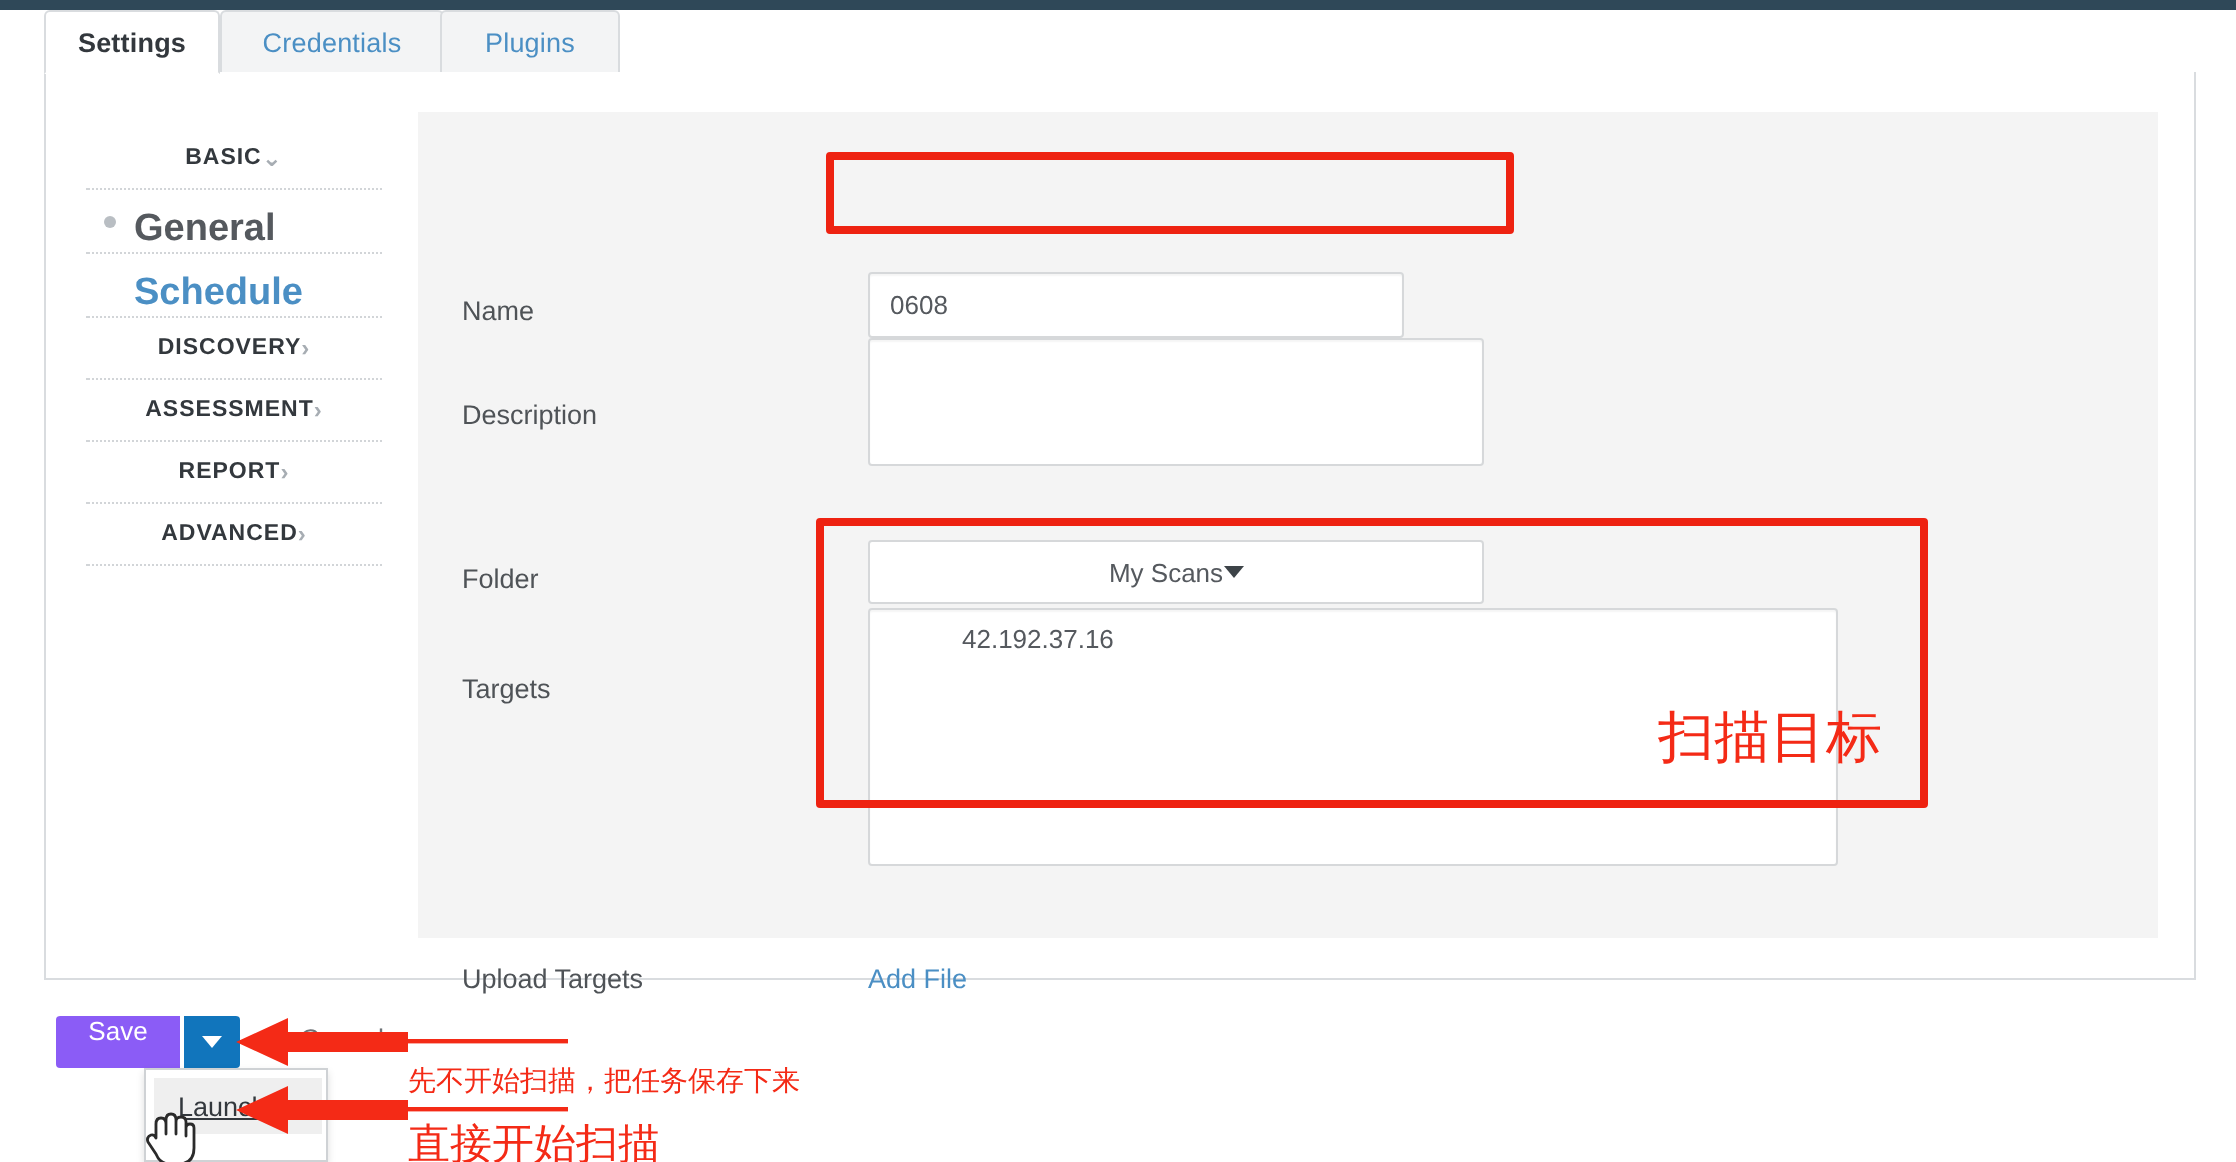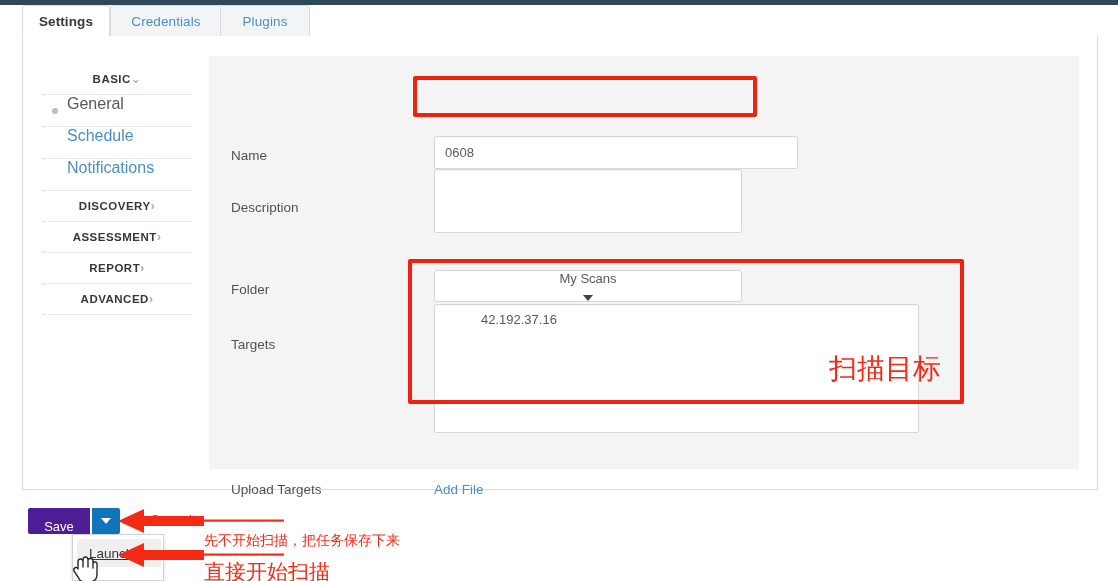--- a/index.html
+++ b/index.html
@@ -48,23 +48,23 @@
 
   
   .nav { position: absolute; left: 20px; top: 28px; width: 148px; }
   .nav-group {
     height: 31px; display: flex; align-items: center; justify-content: center;
     font-size: 11.5px; font-weight: bold; color: #33383d;
     letter-spacing: .5px; border-bottom: 1px dotted #d2d5d8;
   }
   .nav-group .chev { color: #a7adb3; font-size: 12px; line-height: 1; }
   .nav-item {
-    height: 32px; display: flex; align-items: flex-start;
-    font-size: 16px; color: #4b8fc4;
-    padding-left: 24px; border-bottom: 1px dotted #d2d5d8; position: relative;
+    height: 32px; display: flex; align-items: flex-end;
+    font-size: 19px; color: #4b8fc4;
+    padding-left: 24px; border-bottom: 1px dotted #d2d5d8; position: relative; font-weight: bold;
   }
   .nav-item.current { color: #55595e; }
   .nav-item.current::before {
     content: ""; position: absolute; left: 9px; top: 50%; margin-top: -3px;
     width: 6px; height: 6px; border-radius: 50%; background: #b9bec3;
   }
 
   
   .form {
     position: absolute; left: 186px; top: 20px; width: 870px; height: 413px;
@@ -75,31 +75,30 @@
   }
   .finput {
     position: absolute; background: #ffffff; border: 1px solid #d6d8da;
     border-radius: 2px; font-size: 13px; color: #55595e;
     padding: 6px 10px; font-family: "Liberation Sans", "DejaVu Sans", sans-serif;
   }
   .finput.shadowed { box-shadow: inset 0 1px 1px rgba(0,0,0,.045); }
 
   
   .lbl-name  { top: 92px; }
-  .inp-name  { left: 225px; top: 80px; width: 364px; height: 33px; }
+  .inp-name  { left: 225px; top: 80px; width: 268px; height: 33px; }
   
   .lbl-desc  { top: 144px; }
   .inp-desc  { left: 225px; top: 113px; width: 308px; height: 64px; resize: none; }
   
   .lbl-folder{ top: 226px; }
   .sel-folder{
     left: 225px; top: 214px; width: 308px; height: 32px;
-    display: flex; align-items: center; justify-content: space-between;
+    display: flex; align-items: center; justify-content: center;
     padding: 0 10px 0 10px;
-    flex-direction: column;
   }
   .caret {
     width: 0; height: 0; border-left: 5px solid transparent;
     border-right: 5px solid transparent; border-top: 6px solid #3d4348;
   }
   
   .lbl-targets { top: 281px; }
   .inp-targets {
     left: 225px; top: 248px; width: 485px; height: 129px; resize: none;
     line-height: 1.45;
@@ -124,22 +123,22 @@
   }
   .ann-name    { left: 791px; top: 83px;  font-size: 25px; }
   .ann-desc    { left: 694px; top: 152px; font-size: 25px; }
   .ann-targets { left: 829px; top: 350px; font-size: 28px; }
   .ann-save    { left: 204px; top: 532px; font-size: 14px; }
   .ann-launch  { left: 204px; top: 558px; font-size: 21px; }
 
   
   .savebtn {
     position: absolute; left: 28px; top: 508px; width: 62px; height: 26px;
-    background: #4c1d95; color: #ffffff; font-size: 13px;
-    display: flex; align-items: flex-end; justify-content: center;
+    background: #8b5cf6; color: #ffffff; font-size: 13px;
+    display: flex; align-items: flex-start; justify-content: center;
     border-top-left-radius: 2px; border-bottom-left-radius: 2px;
   }
   .savecaret {
     position: absolute; left: 92px; top: 508px; width: 28px; height: 26px;
     background: #1175bc; display: flex; align-items: center; justify-content: center;
     border-top-right-radius: 2px; border-bottom-right-radius: 2px;
   }
   .savecaret .caret-w {
     width: 0; height: 0; border-left: 5px solid transparent;
     border-right: 5px solid transparent; border-top: 6px solid #ffffff;
@@ -188,23 +187,20 @@
     <div class="nav">
       <div class="nav-group">
         <span>BASIC</span>
         <span class="chev">⌄</span>
       </div>
       <div class="nav-item current">
         <span>General</span>
       </div>
       <div class="nav-item">
         <span>Schedule</span>
-      </div>
-      <div class="nav-item">
-        <span>Notifications</span>
       </div>
       <div class="nav-group">
         <span>DISCOVERY</span>
         <span class="chev">›</span>
       </div>
       <div class="nav-group">
         <span>ASSESSMENT</span>
         <span class="chev">›</span>
       </div>
       <div class="nav-group">

